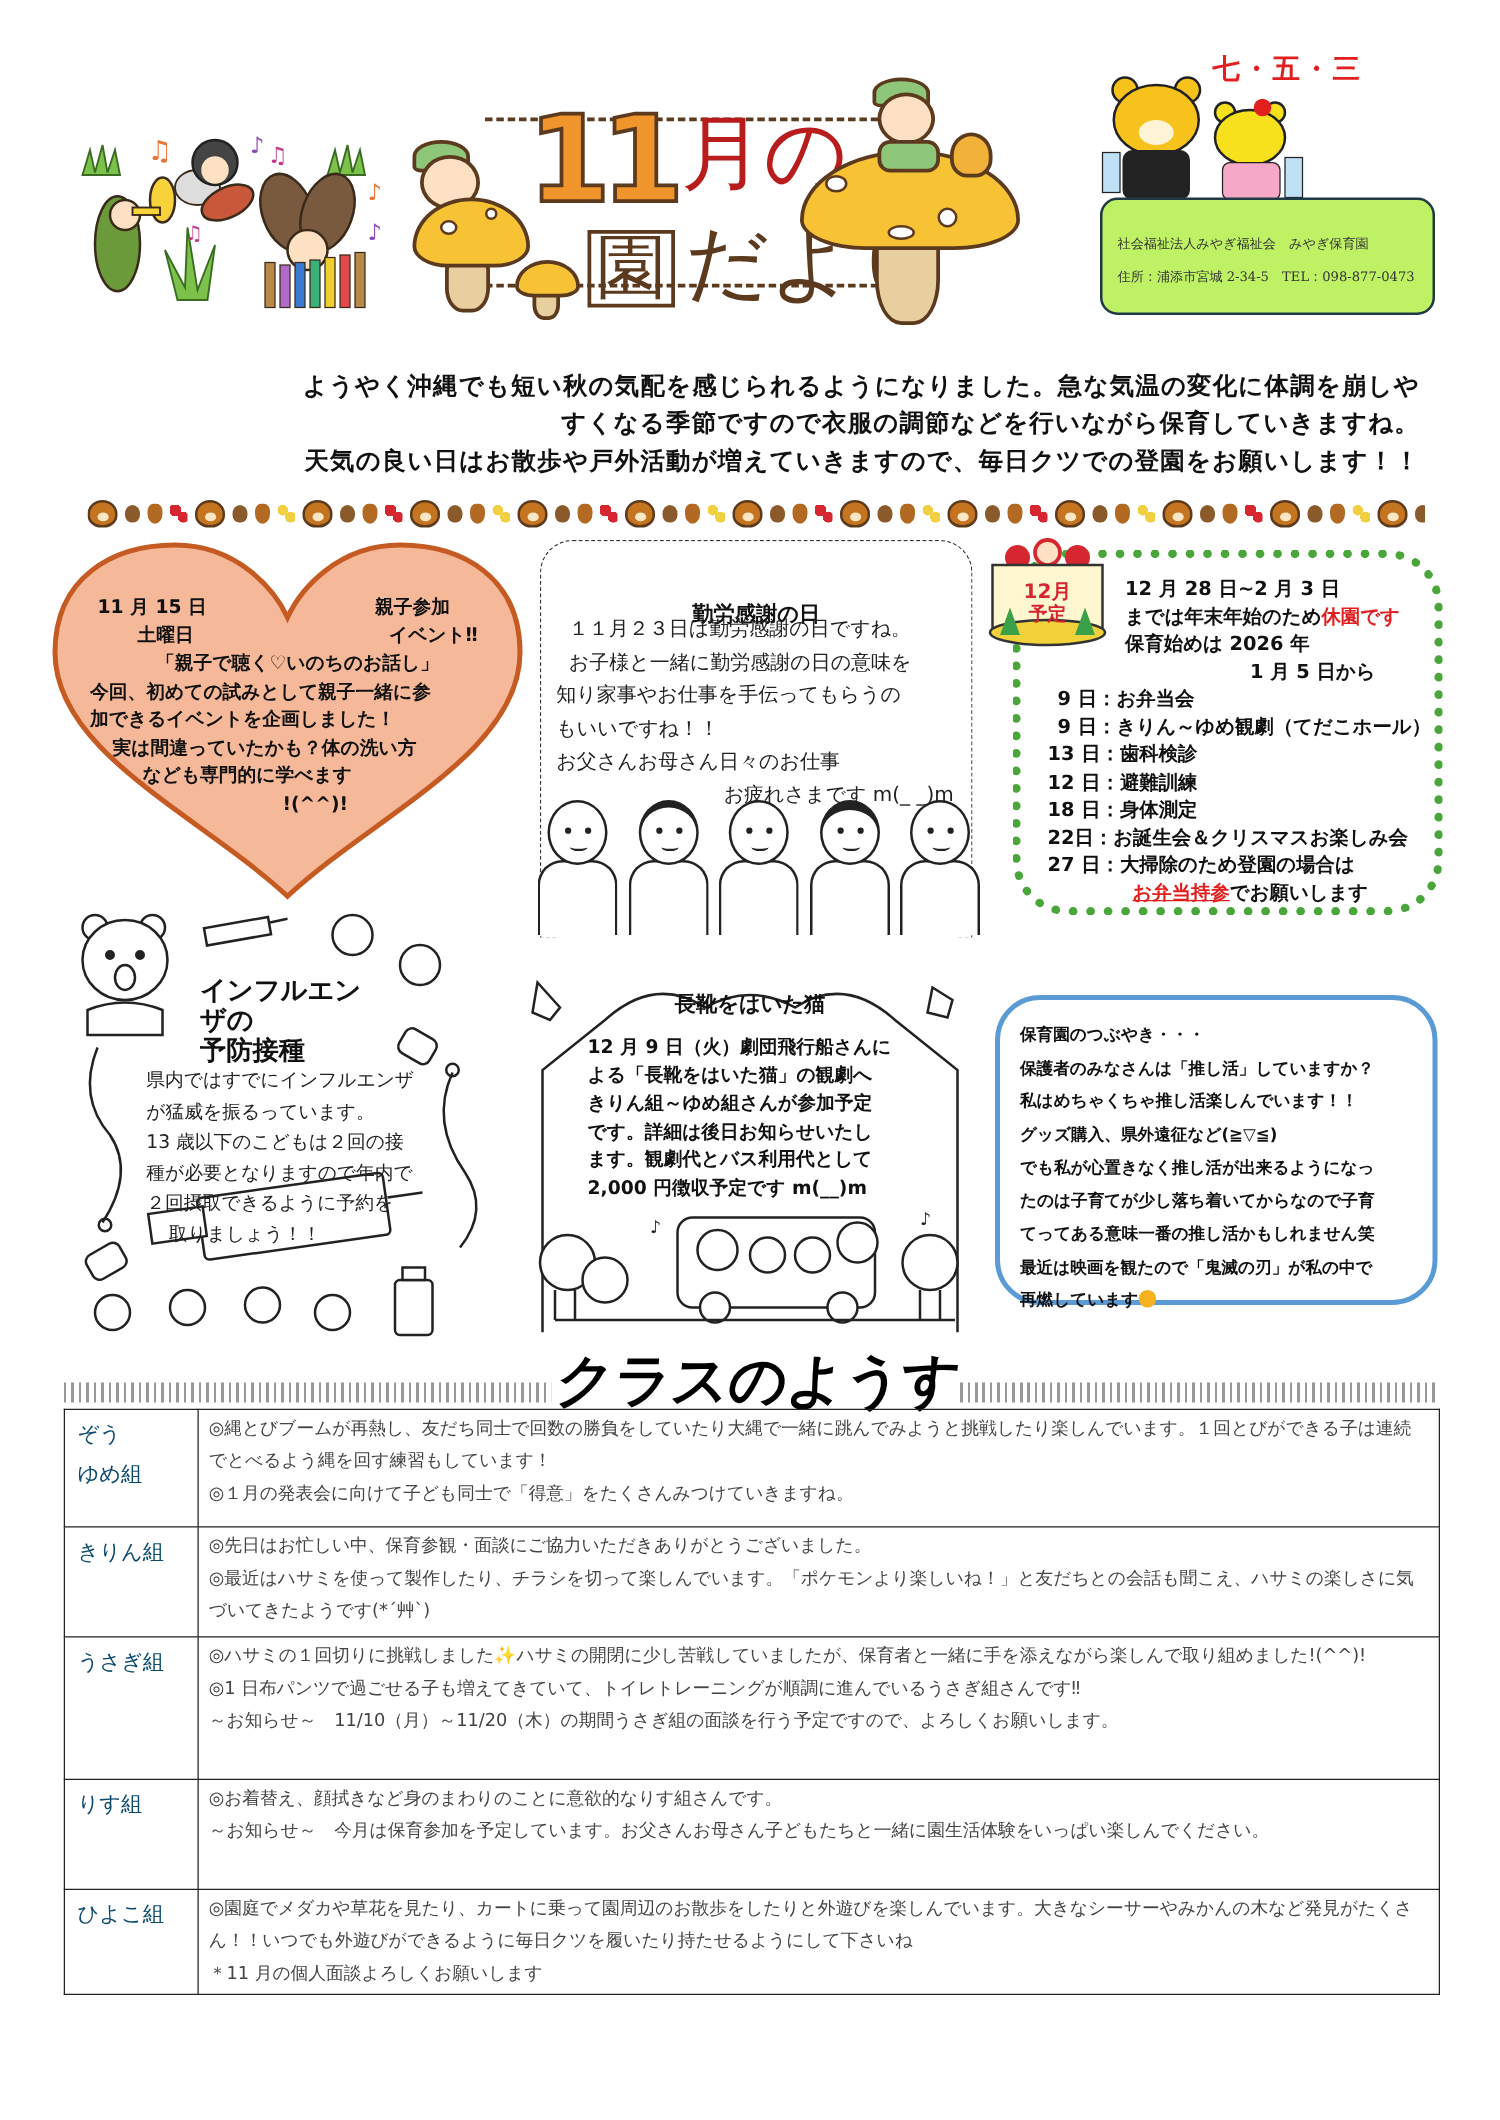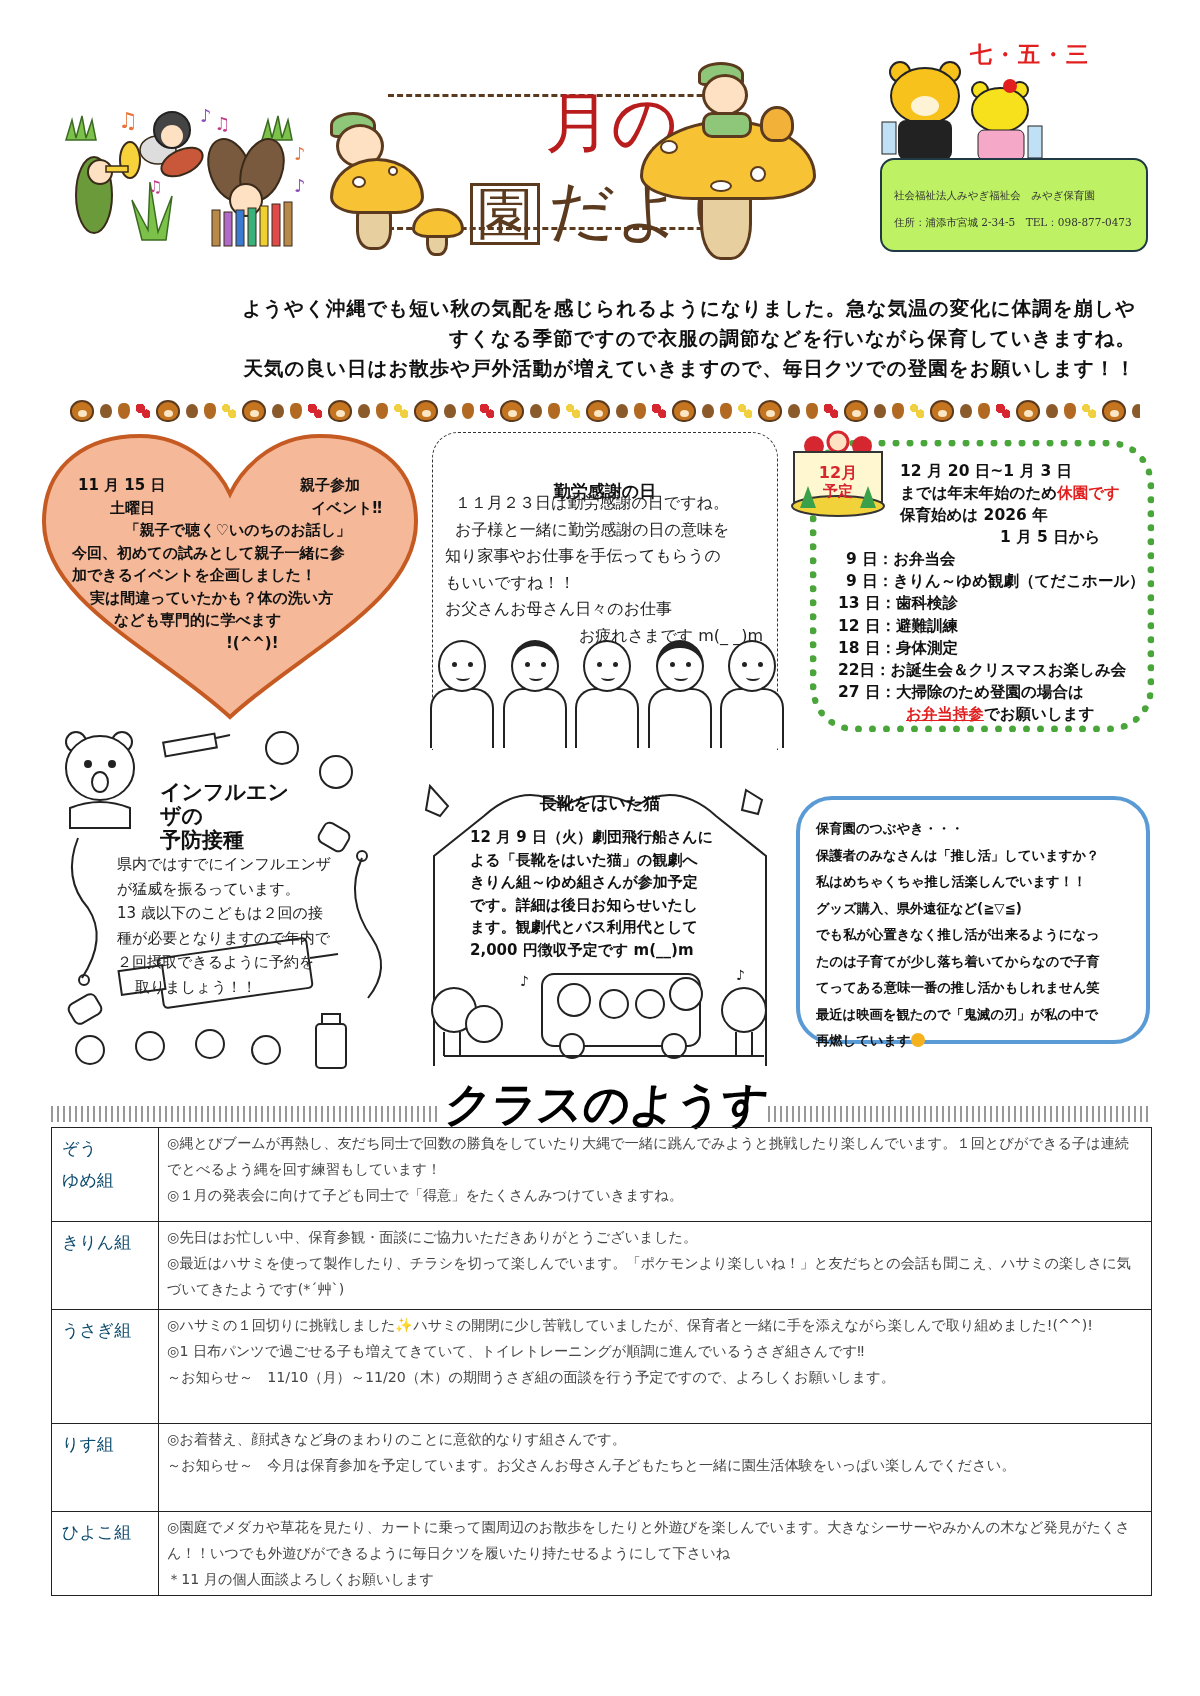--- a/index.html
+++ b/index.html
@@ -142,20 +142,21 @@
 
   <div class="kid-hat" style="left:0;top:42px;width:46px;height:26px;"></div>
   <div class="kid-head" style="left:6px;top:54px;width:48px;height:44px;"></div>
   <div class="mush-stem" style="left:26px;top:132px;width:36px;height:48px;"></div>
   <div class="mush-cap" style="left:0;top:88px;width:94px;height:56px;"></div>
   <div class="mush-dot" style="left:22px;top:106px;width:14px;height:12px;"></div>
   <div class="mush-dot" style="left:58px;top:96px;width:10px;height:10px;"></div>
   <div class="mush-stem" style="left:96px;top:156px;width:22px;height:30px;"></div>
   <div class="mush-cap" style="left:82px;top:138px;width:52px;height:30px;"></div>
 
+  <span class="abs title-11">11</span>
   <span class="abs title-month">月の</span>
   <div class="abs title-en">
     <span class="boxed">園</span><span>だより</span>
   </div>
 
   <div class="mush-stem" style="left:370px;top:100px;width:52px;height:90px;"></div>
   <div class="mush-cap" style="left:310px;top:50px;width:176px;height:80px;"></div>
   <div class="mush-dot" style="left:330px;top:70px;width:18px;height:14px;"></div>
   <div class="mush-dot" style="left:420px;top:96px;width:16px;height:16px;"></div>
   <div class="mush-dot" style="left:380px;top:110px;width:22px;height:12px;"></div>
@@ -325,21 +326,21 @@
     <circle cx="48" cy="12" r="10" fill="#fde1c2" stroke="#d6262f" stroke-width="3"></circle>
     <path d="M4 22 h88 v50 q-44 18 -88 0 z" fill="#fff7d0" stroke="#333" stroke-width="2"></path>
     <ellipse cx="48" cy="76" rx="46" ry="10" fill="#f2d23a" stroke="#333" stroke-width="2"></ellipse>
     <polygon points="10,78 18,56 26,78" fill="#3aa04a"></polygon>
       <polygon points="70,78 78,56 86,78" fill="#3aa04a"></polygon>
     <text x="48" y="48" font-size="16" font-weight="bold" text-anchor="middle" fill="#d6262f" font-family="DejaVu Sans, sans-serif">12月</text>
     <text x="48" y="66" font-size="15" font-weight="bold" text-anchor="middle" fill="#d6262f" font-family="DejaVu Sans, sans-serif">予定</text>
   </svg>
 </div>
 <div class="abs dec-head">
-  <div>12 月 20 日~1 月 3 日</div>
+  <div>12 月 28 日~2 月 3 日</div>
   <div><span>までは年末年始のため</span><span class="red">休園です</span></div>
   <div>保育始めは 2026 年</div>
   <div class="ind">1 月 5 日から</div>
 </div>
 <div class="abs dec-list">
   <div>9 日：お弁当会</div>
   <div>9 日：きりん～ゆめ観劇（てだこホール）</div>
   <div style="margin-left:-8px;">13 日：歯科検診</div>
   <div style="margin-left:-8px;">12 日：避難訓練</div>
   <div style="margin-left:-8px;">18 日：身体測定</div>

